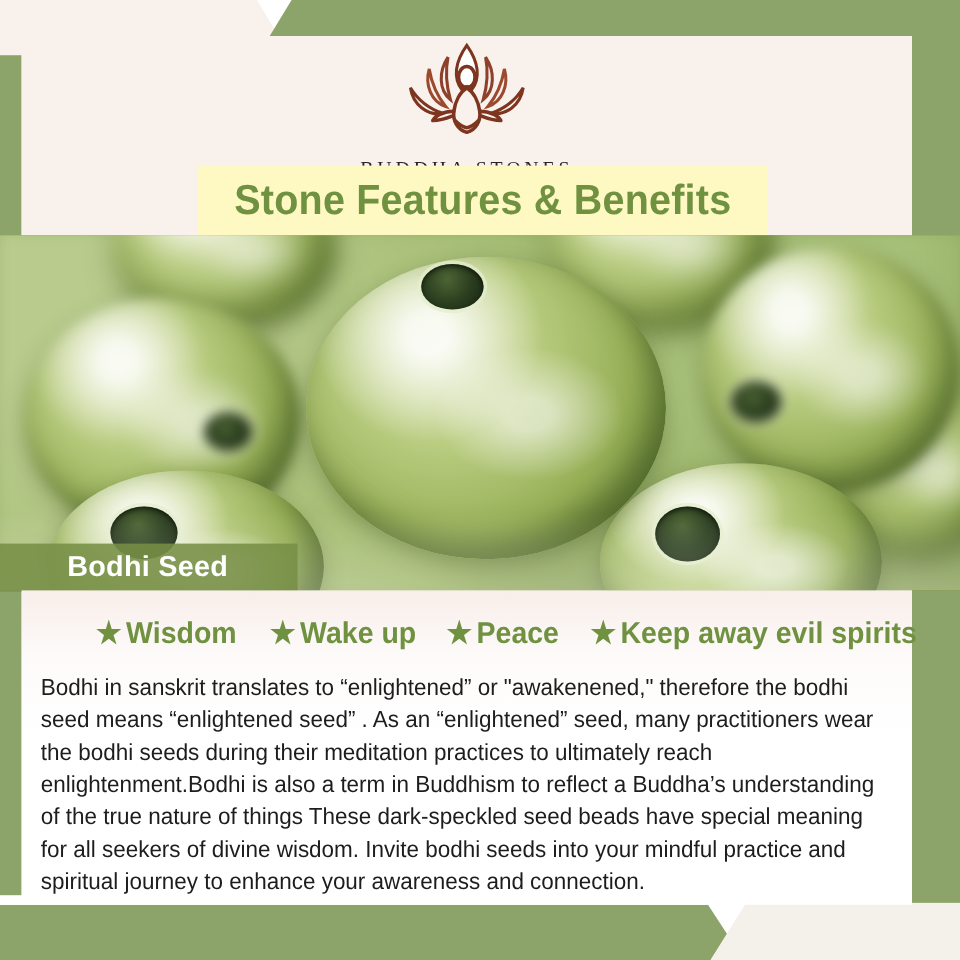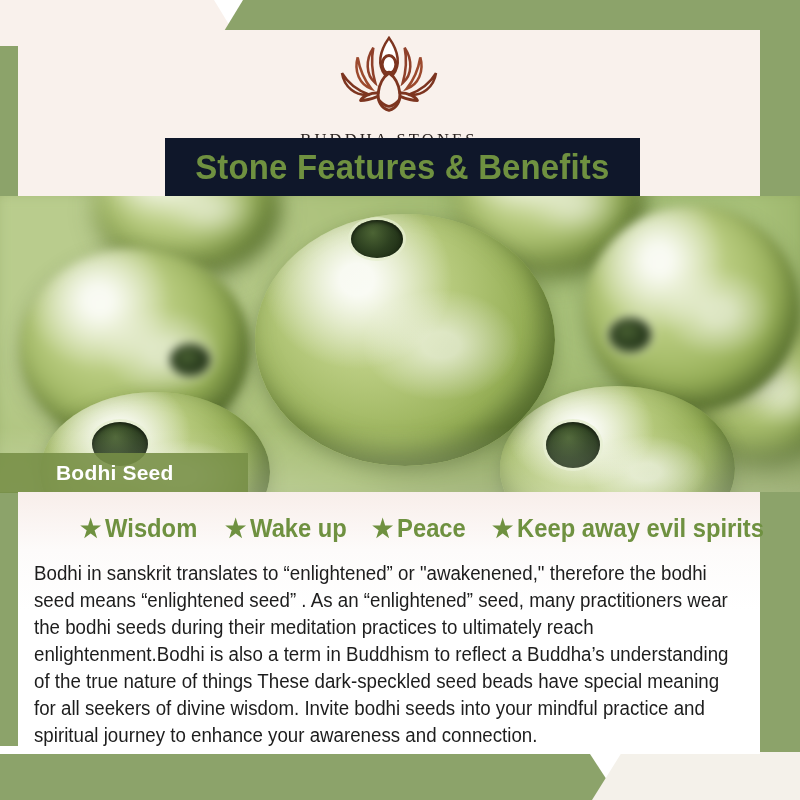--- a/index.html
+++ b/index.html
@@ -50,21 +50,21 @@
   .brand-name{
     margin-top:2px;
     font-family:"Liberation Serif", serif;
     font-size:16.5px;letter-spacing:3.2px;color:#2b2320;
     text-align:center;font-weight:400;
   }
 
   
   .title-plate{
     position:absolute;left:165px;top:138px;width:475px;height:58px;
-    background:#0f172a;
+    background:#fef9c3;
     display:flex;align-items:center;justify-content:center;
   }
   .title-text{
     font-family:"Liberation Sans Narrow","Liberation Sans",sans-serif;
     font-weight:700;font-size:35px;color:#6f9140;
     letter-spacing:0.2px;transform:scaleX(0.94);
     white-space:nowrap;
   }
 
   
@@ -117,21 +117,21 @@
     background:linear-gradient(to bottom, rgba(255,255,255,0) 78%, rgba(255,255,255,.25) 100%);
   }
 
   
   .seed-label{
     position:absolute;left:0;top:453px;width:248px;height:40px;
     background:rgba(118,142,69,.88);
     display:flex;align-items:center;
   }
   .seed-label-text{
-    margin-left:56px;color:#ffffff;font-weight:700;font-size:21px;
+    margin-left:56px;color:#ffffff;font-weight:700;font-size:24px;
     letter-spacing:.2px;
   }
 
   
   .content{
     position:absolute;left:18px;top:492px;width:742px;height:262px;
     background:linear-gradient(to bottom,#f8eeea 0%,#fdfbfa 22%,#ffffff 45%);
   }
   .benefits{
     position:absolute;left:62px;top:22px;width:700px;

